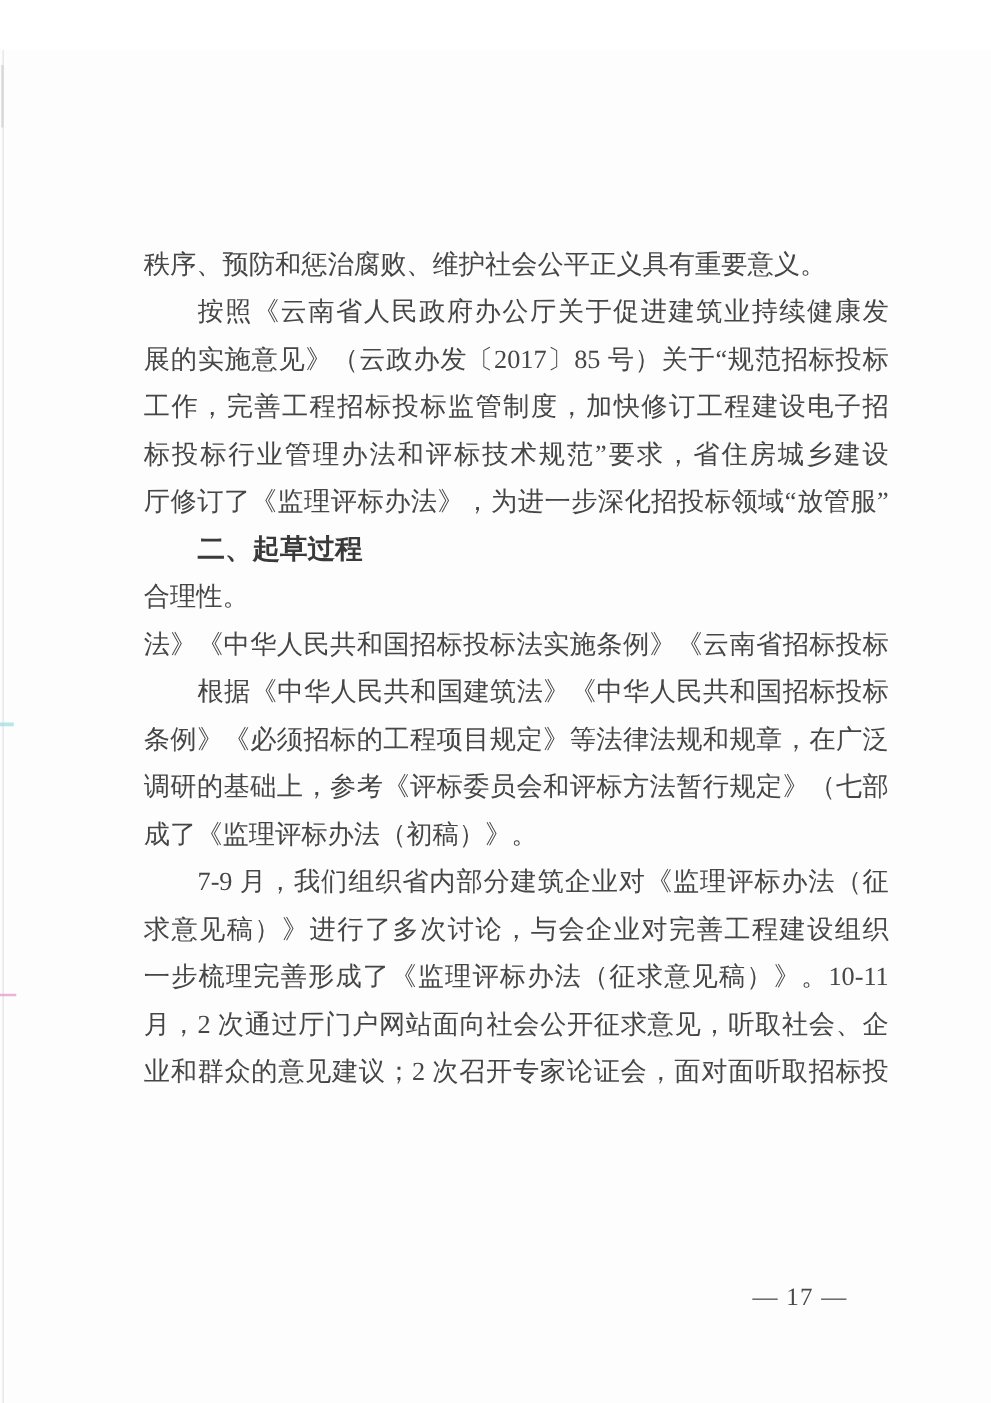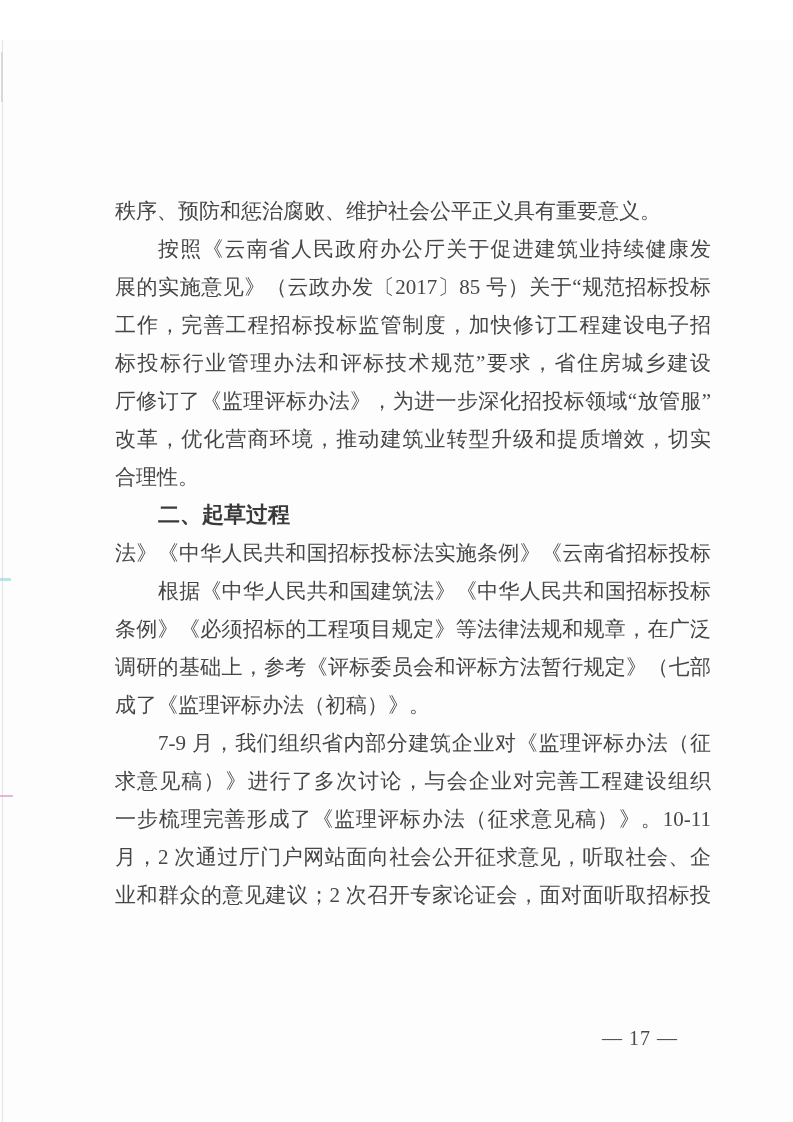--- a/index.html
+++ b/index.html
@@ -104,23 +104,22 @@
   <div class="scan-tick tick-cyan"></div>
   <div class="scan-tick tick-magenta"></div>
 
   <div class="textblock">
     <div class="line">秩序、预防和惩治腐败、维护社会公平正义具有重要意义。</div>
     <div class="line full indent">按照《云南省人民政府办公厅关于促进建筑业持续健康发</div>
     <div class="line full">展的实施意见》（云政办发〔2017〕85 号）关于“规范招标投标</div>
     <div class="line full">工作，完善工程招标投标监管制度，加快修订工程建设电子招</div>
     <div class="line full">标投标行业管理办法和评标技术规范”要求，省住房城乡建设</div>
     <div class="line full">厅修订了《监理评标办法》，为进一步深化招投标领域“放管服”</div>
-    <div class="line full">改革，优化营商环境，推动建筑业转型升级和提质增效，切实</div>
+    <div class="line heading indent">二、起草过程</div>
     <div class="line">合理性。</div>
-    <div class="line heading indent">二、起草过程</div>
     <div class="line full">法》《中华人民共和国招标投标法实施条例》《云南省招标投标</div>
     <div class="line full indent">根据《中华人民共和国建筑法》《中华人民共和国招标投标</div>
     <div class="line full">条例》《必须招标的工程项目规定》等法律法规和规章，在广泛</div>
     <div class="line full">调研的基础上，参考《评标委员会和评标方法暂行规定》（七部</div>
     <div class="line">成了《监理评标办法（初稿）》。</div>
     <div class="line full indent">7-9 月，我们组织省内部分建筑企业对《监理评标办法（征</div>
     <div class="line full">求意见稿）》进行了多次讨论，与会企业对完善工程建设组织</div>
     <div class="line full">一步梳理完善形成了《监理评标办法（征求意见稿）》。10-11</div>
     <div class="line full">月，2 次通过厅门户网站面向社会公开征求意见，听取社会、企</div>
     <div class="line full">业和群众的意见建议；2 次召开专家论证会，面对面听取招标投</div>

